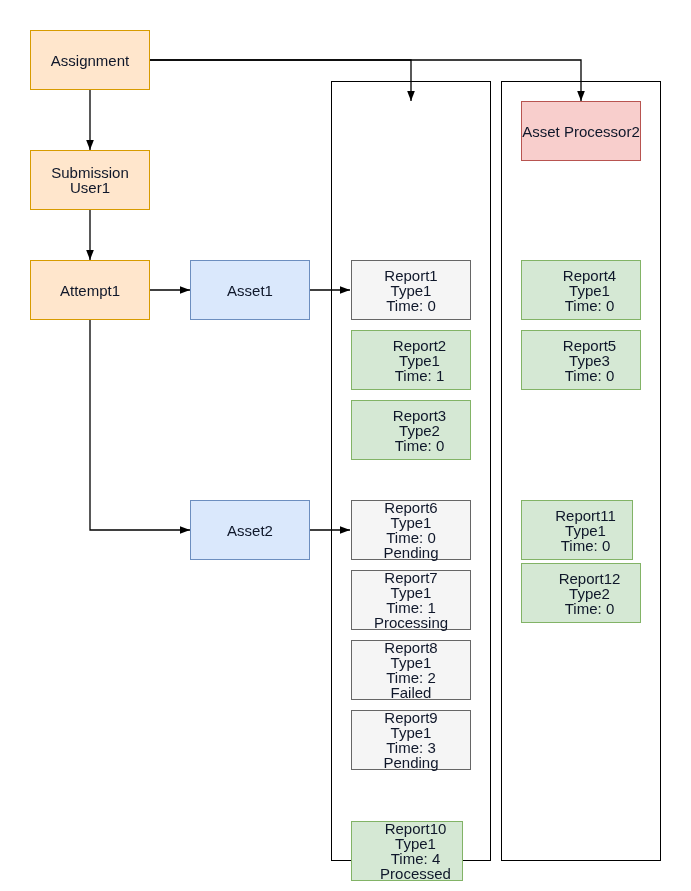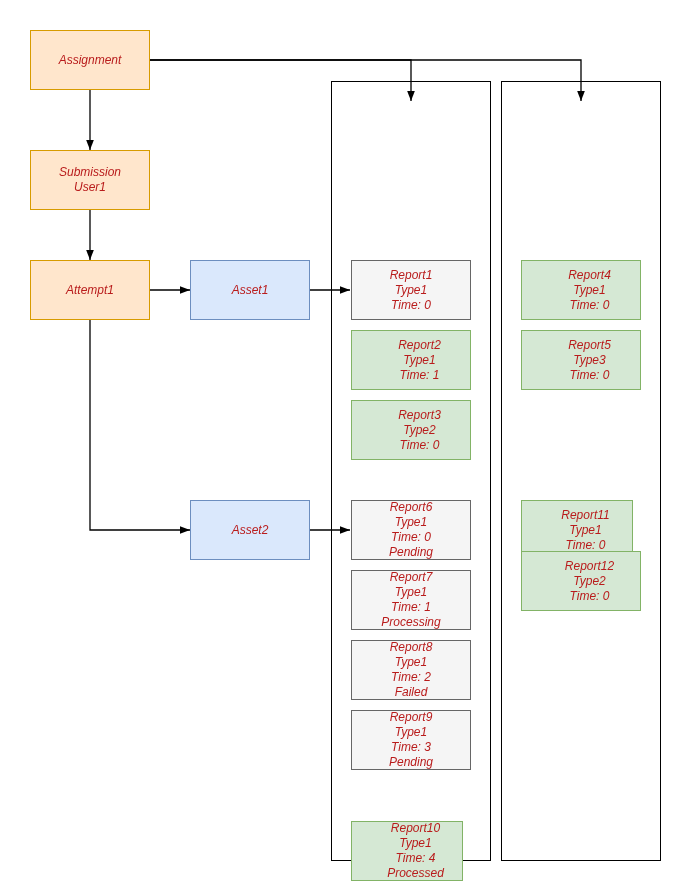--- a/index.html
+++ b/index.html
@@ -24,24 +24,23 @@
     pointer-events: none;
   }
   .node {
     position: absolute;
     box-sizing: border-box;
     display: flex;
     align-items: center;
     justify-content: center;
     text-align: center;
     white-space: pre-line;
-    font-size: 12px;
+    font-size: 15px;
     line-height: 15px;
-    color: #b91c1c;
-    font-style: italic;
+    color: #0f172a;
   }
   .container-lane {
     position: absolute;
     box-sizing: border-box;
     border: 1px solid var(--container-stroke, #000000);
     background: transparent;
   }
   .orange { background: var(--orange-fill, #ffe6cc); border: 1px solid var(--orange-stroke, #d79b00); }
   .blue   { background: var(--blue-fill,   #dae8fc); border: 1px solid var(--blue-stroke,   #6c8ebf); }
   .red    { background: var(--red-fill,    #f8cecc); border: 1px solid var(--red-stroke,    #b85450); }
@@ -75,20 +74,21 @@
   <div class="container-lane" style="left:501px;top:81px;width:160px;height:780px"></div>
 
   <div class="node orange" style="left:30px;top:30px;width:120px;height:60px">Assignment</div>
   <div class="node orange" style="left:30px;top:150px;width:120px;height:60px">Submission
 User1</div>
   <div class="node orange" style="left:30px;top:260px;width:120px;height:60px">Attempt1</div>
 
   <div class="node blue" style="left:190px;top:260px;width:120px;height:60px">Asset1</div>
   <div class="node blue" style="left:190px;top:500px;width:120px;height:60px">Asset2</div>
 
+  <div class="node red" style="left:521px;top:101px;width:120px;height:60px">Asset Processor2</div>
 
   <div class="node gray" style="left:351px;top:260px;width:120px;height:60px">Report1
 Type1
 Time: 0</div>
   <div class="node green" style="left:351px;top:330px;width:120px;height:60px">Report2
 Type1
 Time: 1</div>
   <div class="node green" style="left:351px;top:400px;width:120px;height:60px">Report3
 Type2
 Time: 0</div>
@@ -117,17 +117,17 @@
   <div class="node green" style="left:521px;top:260px;width:120px;height:60px">Report4
 Type1
 Time: 0</div>
   <div class="node green" style="left:521px;top:330px;width:120px;height:60px">Report5
 Type3
 Time: 0</div>
 
   <div class="node green" style="left:521px;top:500px;width:112px;height:60px">Report11
 Type1
 Time: 0</div>
-  <div class="node green" style="left:521px;top:551px;width:120px;height:60px">Report12
+  <div class="node green" style="left:521px;top:563px;width:120px;height:60px">Report12
 Type2
 Time: 0</div>
 
 </div>
 
 </body></html>

